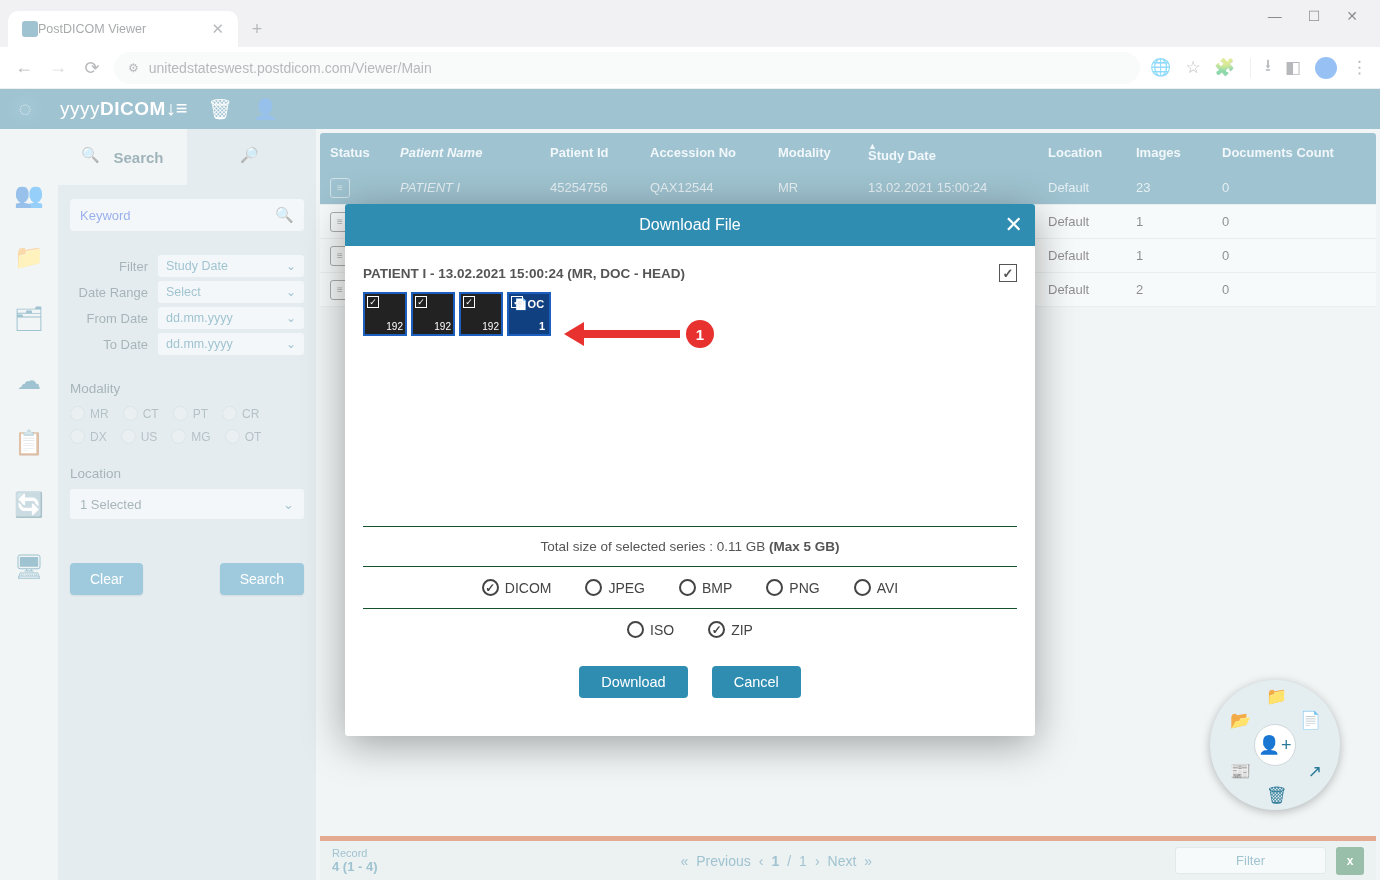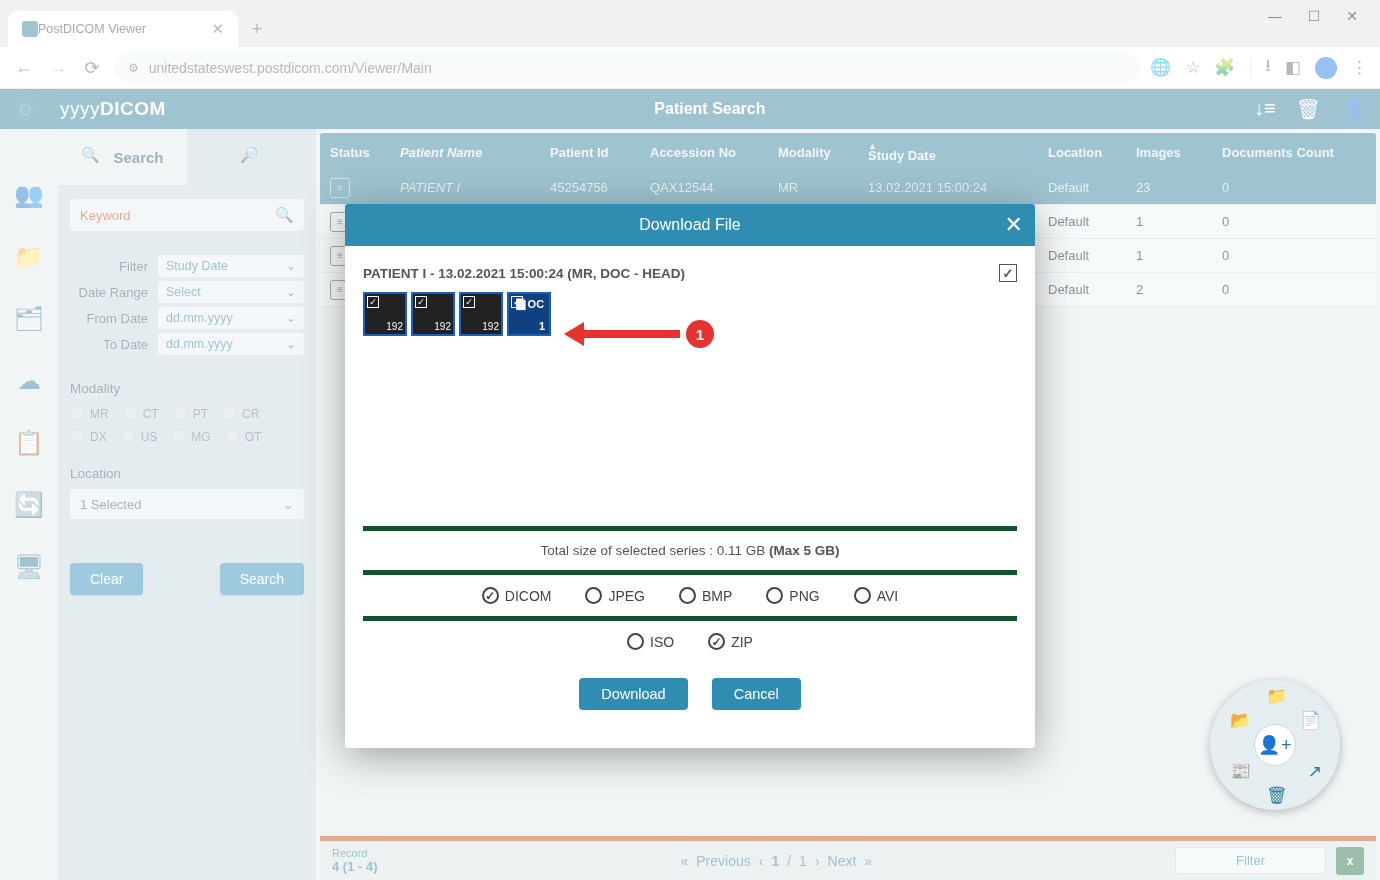--- a/index.html
+++ b/index.html
@@ -37,21 +37,21 @@
 
   .iconrail { width: 58px; background: #e0e8eb; display: flex; flex-direction: column; align-items: center; padding-top: 50px; gap: 30px; }
   .iconrail .ri { width: 32px; height: 32px; color: #2a7a97; font-size: 24px; display: flex; align-items: center; justify-content: center; }
 
   .sidebar { width: 258px; background: #c5d6dd; padding: 0; position: relative; }
   .tabs { display: flex; height: 56px; }
   .tabs .t { flex: 1; display: flex; align-items: center; justify-content: center; gap: 10px; font-size: 15px; font-weight: 600; color: #2a5866; background:#e0e8eb;}
   .tabs .t.inactive { background: #c5d6dd; }
   .tabs .t svg, .tabs .t .sico { width: 22px; height: 22px; }
   .sidebar-body { padding: 14px 12px; }
-  .kw-box { background: #e6eef1; border-radius: 4px; height: 32px; display: flex; align-items: center; padding: 0 10px; color: #c2410c; font-size: 13px; position: relative; }
+  .kw-box { background: #e6eef1; border-radius: 4px; height: 32px; display: flex; align-items: center; padding: 0 10px; color: #1d4ed8; font-size: 13px; position: relative; }
   .kw-box .mag { position: absolute; right: 10px; font-size: 15px; }
   .filter-group { margin-top: 22px; }
   .frow { display: flex; align-items: center; height: 26px; font-size: 13px; color: #3a5a66;  }
   .frow label { width: 88px; text-align: right; padding-right: 10px; }
   .sel { flex: 1; background: #e6eef1; border-radius: 3px; height: 22px; display: flex; align-items: center; padding: 0 8px; color: #2a7a97; font-size: 12.5px; position: relative; }
   .sel .chev { margin-left: auto; color: #2a7a97; font-size: 12px; }
   .modality-h { margin-top: 24px; font-size: 13.5px; color: #3a5a66; }
   .mod-grid { display: flex; flex-wrap: wrap; gap: 8px 14px; margin-top: 10px; }
   .mod-chip { display: flex; align-items: center; gap: 5px; font-size: 12px; color: #5a7682; }
   .mod-chip .circ { width: 15px; height: 15px; border-radius: 50%; background: #d0dde2; border: 1px solid #b0c4cc; }
@@ -101,21 +101,21 @@
   .thumb { width: 44px; height: 44px; border: 2px solid #1d5fbf; background: #222; position: relative; color: #fff; font-size: 10px; display:flex;align-items:flex-end;justify-content:flex-end;padding:2px;}
   .thumb .tchk { position: absolute; top: 2px; left: 2px; width: 12px; height: 12px; border: 1px solid #fff; font-size: 9px; display:flex;align-items:center;justify-content:center;}
   .thumb.doc { background: #114080; align-items:flex-start; justify-content:center; font-weight:700; font-size:11px; padding-top:4px;}
   .thumb.doc .one { position:absolute; bottom:2px; right:4px; font-size:11px;}
 
   .arrow-annot { position: absolute; left: 570px; top: 320px; z-index: 30; display:flex; align-items:center;}
   .arrow-line { width: 110px; height: 8px; background: #e7322f; position:relative;}
   .arrow-line::before { content:""; position:absolute; left:-18px; top:-8px; border:12px solid transparent; border-right:20px solid #e7322f;}
   .badge1 { width: 28px; height: 28px; border-radius: 50%; background: #e7322f; color: #fff; font-weight: 700; display: flex; align-items: center; justify-content: center; margin-left: 6px; font-size:15px;}
 
-  .modal-sec { border-top: 5px solid #14532d; padding: 12px 0; text-align: center; font-size: 13.5px; color: #555; }
+  .modal-sec { border-top: 1px solid #14532d; padding: 12px 0; text-align: center; font-size: 13.5px; color: #555; }
   .modal-sec.first { margin-top: 190px; }
   .fmt-row { display: flex; justify-content: center; gap: 34px; }
   .radio { display: flex; align-items: center; gap: 6px; font-size: 14px; color: #444; }
   .rcirc { width: 17px; height: 17px; border: 2px solid #444; border-radius: 50%; display:inline-flex;align-items:center;justify-content:center;}
   .rcirc.checked::after { content: "✓"; font-size: 12px; color: #444; font-weight:700;}
   .chk-row { display: flex; justify-content: center; gap: 30px; }
   .cbox { width: 16px; height: 16px; border: 1.5px solid #555; display: inline-block; }
   .modal-btns { display: flex; justify-content: center; gap: 24px; padding: 16px 0 20px; }
   .mbtn { background: #2f8db1; color: #fff; border: none; border-radius: 4px; padding: 8px 22px; font-size: 14.5px; }
 
@@ -159,21 +159,20 @@
     <span class="avatar"></span>
     <span>⋮</span>
   </div>
 </div>
 
 <div class="app-header">
   <div class="logo-area">
     <div class="globe">◌</div>
     <div class="logo-text"><span class="thin">yyyy</span>DICOM</div>
   </div>
-  <div class="header-title">Patient Search</div>
   <div class="header-icons">
     <span>↓≡</span>
     <span>🗑</span>
     <span>👤</span>
   </div>
 </div>
 
 <div class="app-body">
 
   <div class="iconrail">

